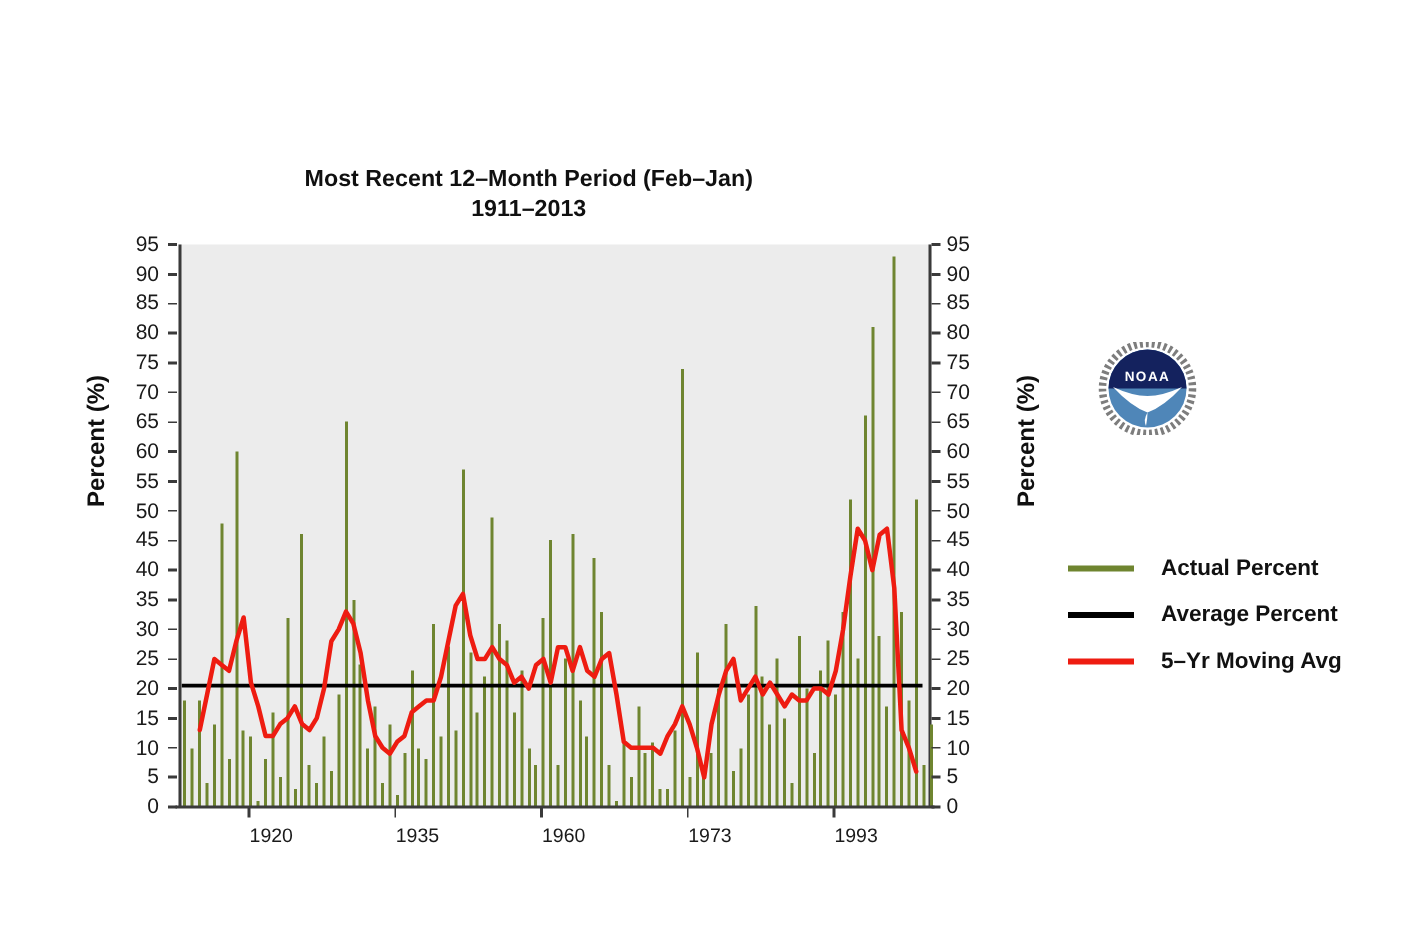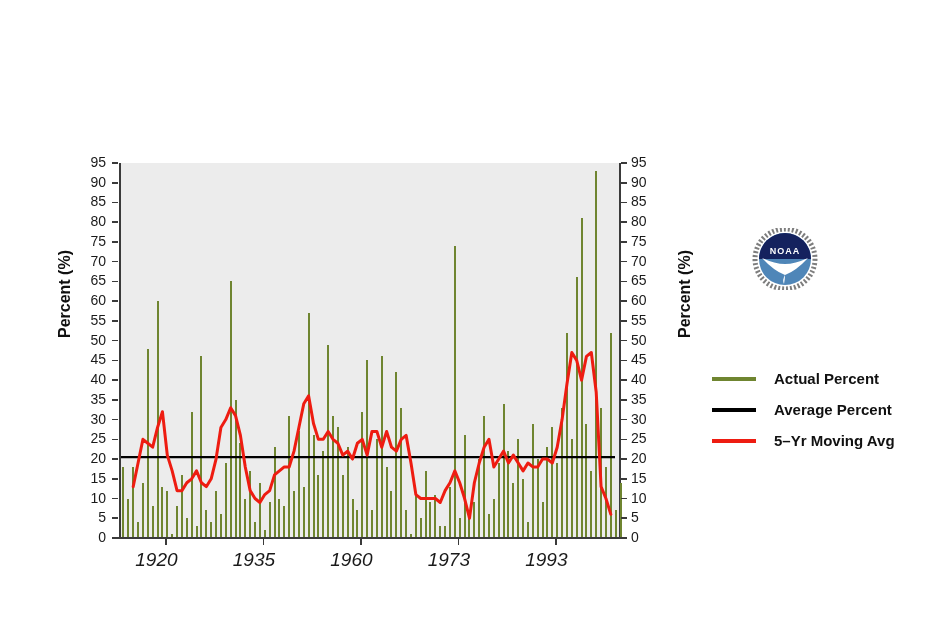--- a/index.html
+++ b/index.html
@@ -43,22 +43,22 @@
   .lab-y-left{
     position:absolute;right:0;width:28px;text-align:right;
     font-size:14px;color:#1a1a1a;font-weight:normal;
   }
   .lab-y-left-wrap{position:absolute;left:78px;width:28px;}
   .lab-y-right{
     position:absolute;left:631px;width:30px;text-align:left;
     font-size:14px;color:#1a1a1a;
   }
   .tick-x{position:absolute;top:538px;width:1.6px;height:7px;background:#3a3a3a;}
-  .lab-x{position:absolute;top:549px;width:60px;margin-left:-30px;text-align:left;
-    font-size:19px;color:#1a1a1a;font-style:italic;}
+  .lab-x{position:absolute;top:549px;width:60px;margin-left:-30px;text-align:right;
+    font-size:13px;color:#1a1a1a;}
 
   #xlabel{
     position:absolute;left:119px;top:570px;width:502px;text-align:center;
     font-size:16px;font-weight:bold;color:#101010;
   }
   #ylabel-left{
     position:absolute;left:-5px;top:285px;width:140px;text-align:center;
     font-size:16px;font-weight:bold;color:#101010;
     transform:rotate(-90deg);transform-origin:center center;
   }
@@ -66,34 +66,36 @@
     position:absolute;left:615px;top:285px;width:140px;text-align:center;
     font-size:16px;font-weight:bold;color:#101010;
     transform:rotate(-90deg);transform-origin:center center;
   }
 
   
   #side-heading{
     position:absolute;left:676px;top:145px;width:252px;text-align:center;
     font-size:20.5px;font-weight:bold;color:#1a1ae8;line-height:25px;
   }
-  #noaa-logo{position:absolute;left:740px;top:228px;width:90px;height:62px;text-align:right;}
+  #noaa-logo{position:absolute;left:720px;top:228px;width:90px;height:62px;text-align:right;}
 
   .legend-row{position:absolute;left:712px;height:22px;}
   .legend-swatch{position:absolute;left:0;top:9px;width:44px;height:3.5px;}
   .legend-label{
     position:absolute;left:62px;top:0;font-size:15px;font-weight:bold;color:#111;
     white-space:nowrap;line-height:22px;
   }
 </style>
 </head>
 <body>
 
 <div class="page">
 
+  <div id="title-sub1">Most Recent 12–Month Period (Feb–Jan)</div>
+  <div id="title-sub2">1911–2013</div>
 
   <div id="plot-frame">
     <div id="plot-inner">
         <div class="bar" style="left: 1.43689px; height: 71.0526px; background: rgb(111, 133, 48);"></div>
         <div class="bar" style="left: 6.31068px; height: 39.4737px; background: rgb(111, 133, 48);"></div>
         <div class="bar" style="left: 11.1845px; height: 71.0526px; background: rgb(111, 133, 48);"></div>
         <div class="bar" style="left: 16.0583px; height: 15.7895px; background: rgb(111, 133, 48);"></div>
         <div class="bar" style="left: 20.932px; height: 55.2632px; background: rgb(111, 133, 48);"></div>
         <div class="bar" style="left: 25.8058px; height: 189.474px; background: rgb(111, 133, 48);"></div>
         <div class="bar" style="left: 30.6796px; height: 31.5789px; background: rgb(111, 133, 48);"></div>

